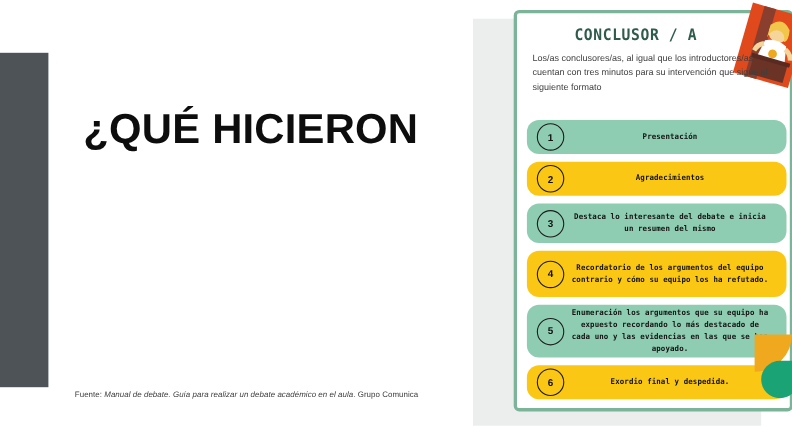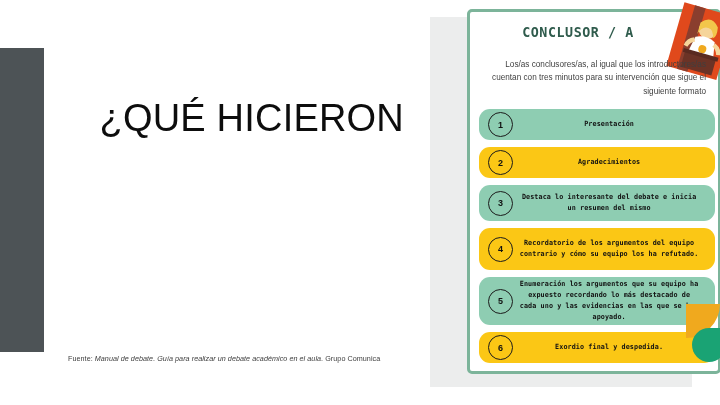--- a/index.html
+++ b/index.html
@@ -33,25 +33,25 @@
     height: 304px;
     background: #4d5356;
   }
 
   
   #slide-title {
     position: absolute;
     left: 52px;
     top: 96px;
     width: 352px;
-    text-align: right;
+    text-align: center;
     font-family: "Liberation Sans", sans-serif;
     font-size: 38px;
     line-height: 1.16;
-    font-weight: 400;
+    font-weight: 700;
     color: #0d0d0d;
     letter-spacing: 0.2px;
   }
 
   
   #source-note {
     position: absolute;
     left: 68px;
     top: 355px;
     width: 340px;
@@ -115,27 +115,26 @@
     font-weight: bold;
     letter-spacing: 0.6px;
     color: #2f5b4c;
     transform: scaleX(0.92);
     transform-origin: center;
   }
 
   #card-intro {
     position: absolute;
     left: 14px;
-    top: 46px;
+    top: 34px;
     width: 222px;
     font-family: "Liberation Sans", sans-serif;
     font-size: 8.2px;
     line-height: 1.62;
     color: #3f3f3f;
-    text-align: right;
   }
 
   
   #steps {
     position: absolute;
     left: 9px;
     top: 97px;
     width: 236px;
   }
   .step-row {

